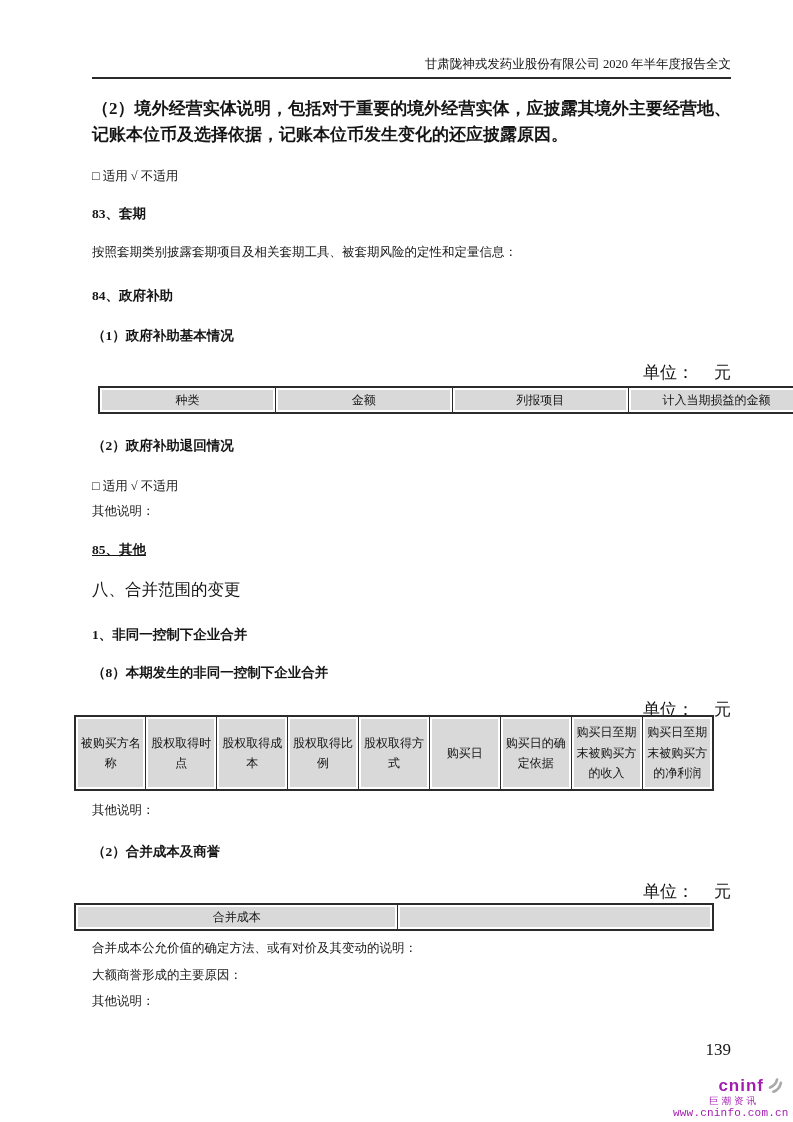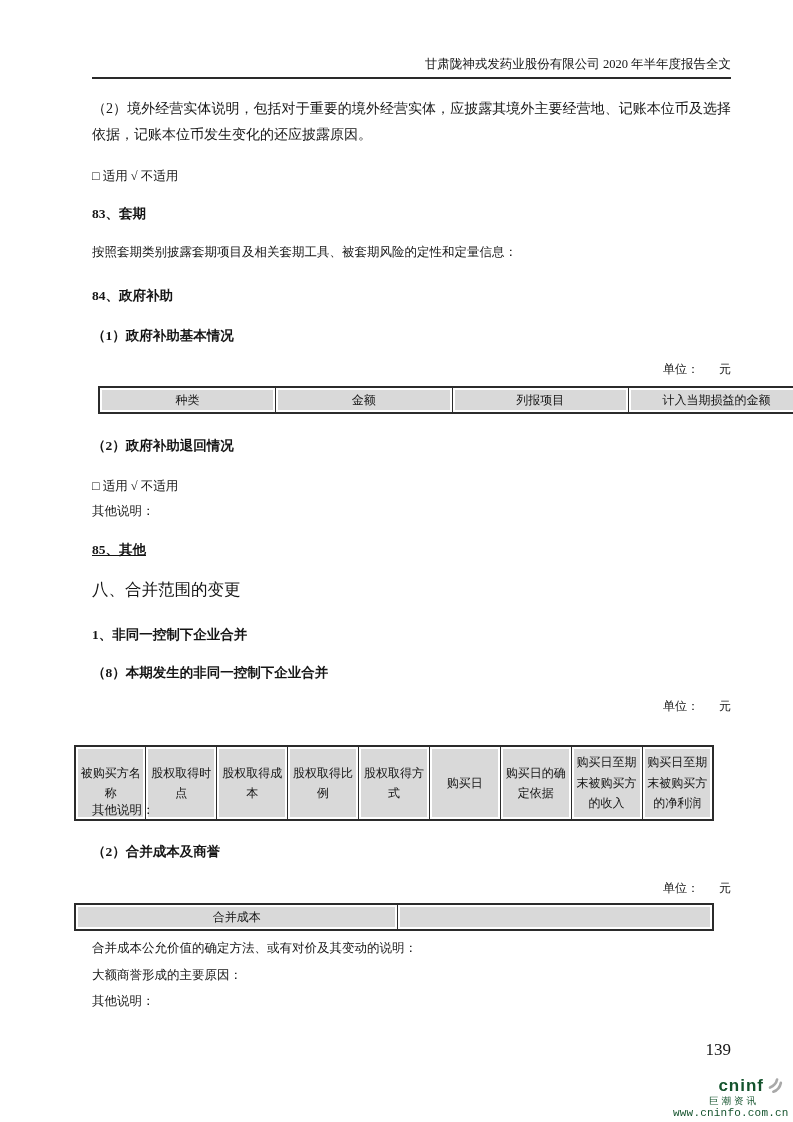--- a/index.html
+++ b/index.html
@@ -9,55 +9,55 @@
     background:#ffffff; color:#151515; overflow:hidden;
     font-family:"Liberation Serif","DejaVu Serif",serif;
   }
   .abs { position:absolute; }
   .content { left:92px; width:639px; }
   .txt { font-size:12.5px; line-height:1.45; }
   .h-sec { font-size:13.5px; font-weight:bold; }
   .h-big { font-size:16.5px; font-weight:normal; }
   .right { text-align:right; }
   .rule { height:2px; background:#2a2a2a; }
-  .unit-line { font-size:12px; text-align:right; }
+  .unit-line { font-size:17px; text-align:right; }
   .unit-line .unit-label { margin-right:20px; }
   table.sheet {
     position:absolute; border-collapse:collapse; table-layout:fixed;
     border:2px solid #2b2b2b; background:#fff;
   }
   table.sheet th, table.sheet td {
     border:1px solid #2b2b2b; background:#d9d9d9;
     box-shadow:inset 0 0 0 2px #ffffff;
     font-weight:normal; font-size:12px; line-height:1.7;
     text-align:center; vertical-align:middle; padding:2px 4px;
   }
   .t1 th { height:23px; }
   .t2 th { height:74px; }
   .t3 td { height:23px; }
   .footer-page { font-size:17px; text-align:right; }
   .logo {
     position:absolute; right:8px; top:1075px; width:112px;
-    color:#14532d; font-family:"Liberation Sans","DejaVu Sans",sans-serif;
+    color:#a21caf; font-family:"Liberation Sans","DejaVu Sans",sans-serif;
     text-align:right; line-height:1;
   }
   .logo-brand-row { display:flex; align-items:center; justify-content:flex-end; gap:1px; }
   .logo-brand { font-size:17px; font-weight:bold; letter-spacing:1px; }
   .logo-cn { font-size:9.5px; letter-spacing:3px; margin-top:1px; padding-right:26px; }
   .logo-url { font-size:11px; margin-top:2px; letter-spacing:0.2px;font-family:Liberation Mono, monospace; }
 </style>
 </head>
 <body>
 
 <div class="page">
 
   <div class="abs content right txt" style="top:55px;">甘肃陇神戎发药业股份有限公司 2020 年半年度报告全文</div>
   <div class="abs content rule" style="top:77px;"></div>
 
-  <div class="abs content" style="top:96px; font-size:14px; font-weight:normal; line-height:26px; text-align:justify;">（2）境外经营实体说明，包括对于重要的境外经营实体，应披露其境外主要经营地、记账本位币及选择依据，记账本位币发生变化的还应披露原因。</div>
+  <div class="abs content" style="top:96px; font-size:17px; font-weight:bold; line-height:26px; text-align:justify;">（2）境外经营实体说明，包括对于重要的境外经营实体，应披露其境外主要经营地、记账本位币及选择依据，记账本位币发生变化的还应披露原因。</div>
 
   <div class="abs content txt" style="top:167px;">□ 适用 √ 不适用</div>
 
   <div class="abs content h-sec" style="top:205px;">83、套期</div>
   <div class="abs content txt" style="top:243px;">按照套期类别披露套期项目及相关套期工具、被套期风险的定性和定量信息：</div>
 
   <div class="abs content h-sec" style="top:287px;">84、政府补助</div>
   <div class="abs content h-sec" style="top:327px;">（1）政府补助基本情况</div>
 
   <div class="abs content unit-line" style="top:361px;">
@@ -82,21 +82,21 @@
   <div class="abs content h-sec" style="top:541px;text-decoration:underline;">85、其他</div>
 
   <div class="abs content h-big" style="top:579px;">八、合并范围的变更</div>
   <div class="abs content h-sec" style="top:626px;">1、非同一控制下企业合并</div>
   <div class="abs content h-sec" style="top:664px;">（8）本期发生的非同一控制下企业合并</div>
 
   <div class="abs content unit-line" style="top:698px;">
     <span class="unit-label">单位：</span><span>元</span>
   </div>
 
-  <table class="sheet t2" style="left:74px; top:745px; width:640px;">
+  <table class="sheet t2" style="left:74px; top:715px; width:640px;">
     <tbody>
         <tr>
       <th>被购买方名称</th>
       <th>股权取得时点</th>
       <th>股权取得成本</th>
       <th>股权取得比例</th>
       <th>股权取得方式</th>
       <th>购买日</th>
       <th>购买日的确定依据</th>
       <th>购买日至期末被购买方的收入</th>

